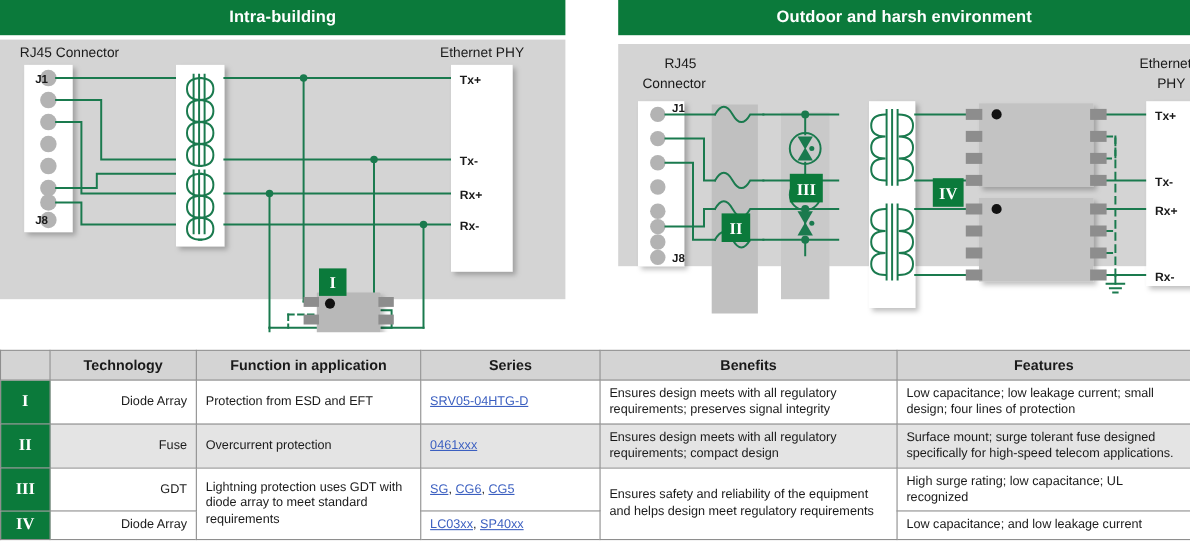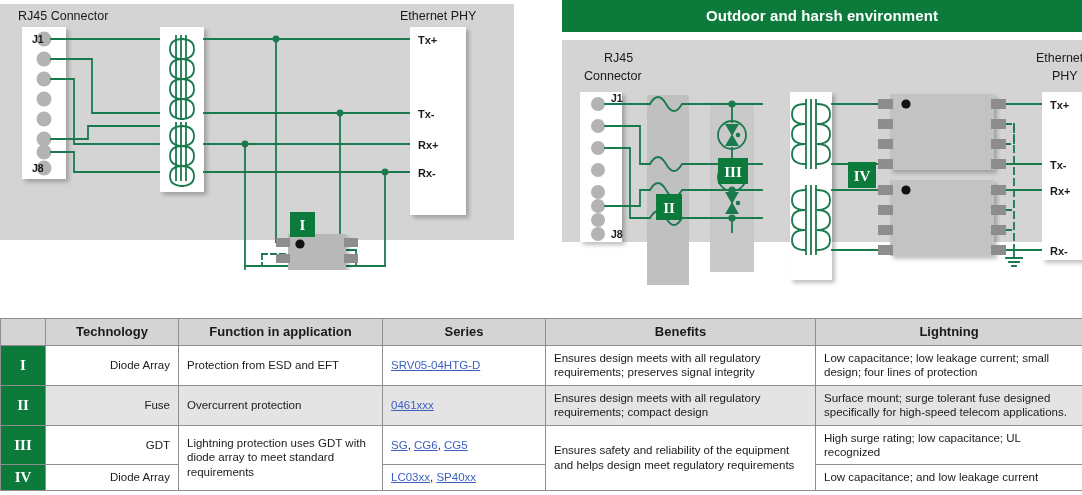--- a/index.html
+++ b/index.html
@@ -87,20 +87,21 @@
   tr.alt td:not(.num) { background: #e4e4e4; }
   tr.plain td:not(.num) { background: #ffffff; }
   a.link { color: #3b5fc0; text-decoration: underline; }
 </style>
 </head>
 <body>
 
 <div class="page">
 
   <div class="panel panel-left">
+    <div class="panel-title">Intra-building</div>
     <div class="canvas canvas-left">
       <svg width="514" height="266" viewBox="0 0 514 266">
         <defs>
           <filter id="sh" x="-20%" y="-20%" width="160%" height="160%">
             <feDropShadow dx="3" dy="3" stdDeviation="2.2" flood-color="#000" flood-opacity="0.25"></feDropShadow>
           </filter>
         </defs>
         <g stroke="#1a7a4e" stroke-width="1.8" fill="none" stroke-linecap="square">
 
           <rect x="22" y="23" width="44" height="152" fill="#ffffff" stroke="none" filter="url(#sh)"></rect>
@@ -367,21 +368,21 @@
           <col class="c-ben">
           <col class="c-feat">
       </colgroup>
       <thead>
         <tr>
           <th></th>
           <th>Technology</th>
           <th>Function in application</th>
           <th>Series</th>
           <th>Benefits</th>
-          <th>Lightning</th>
+          <th>Features</th>
         </tr>
       </thead>
       <tbody>
         <tr class="plain">
           <td class="num">I</td>
           <td class="tech">Diode Array</td>
           <td>Protection from ESD and EFT</td>
           <td class="ser">
             <a class="link" href="#">SRV05-04HTG-D</a>
           </td>

